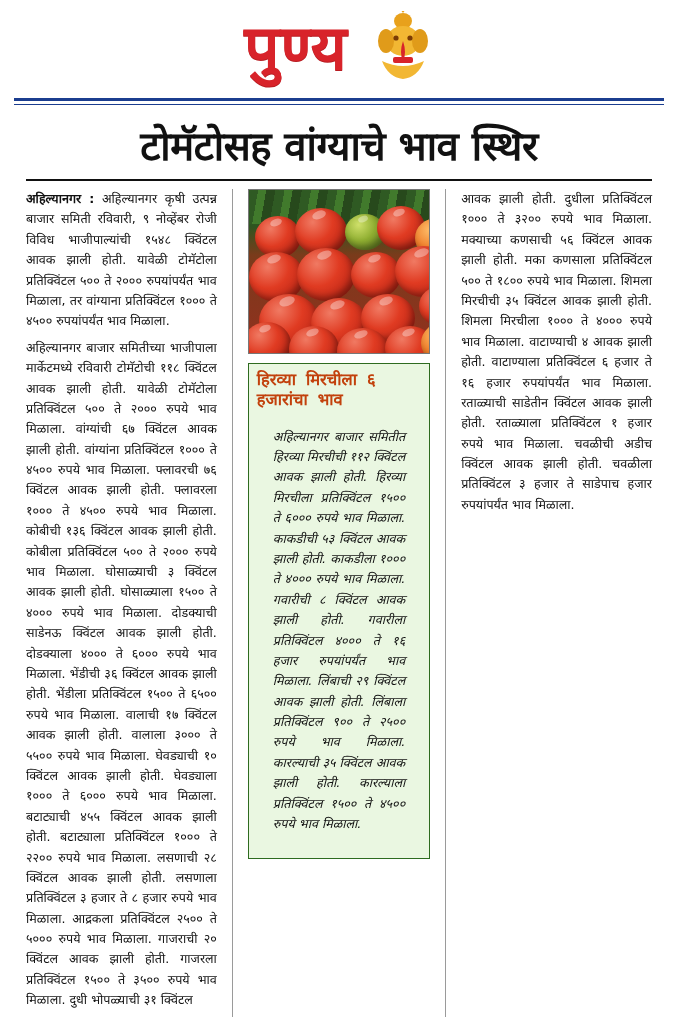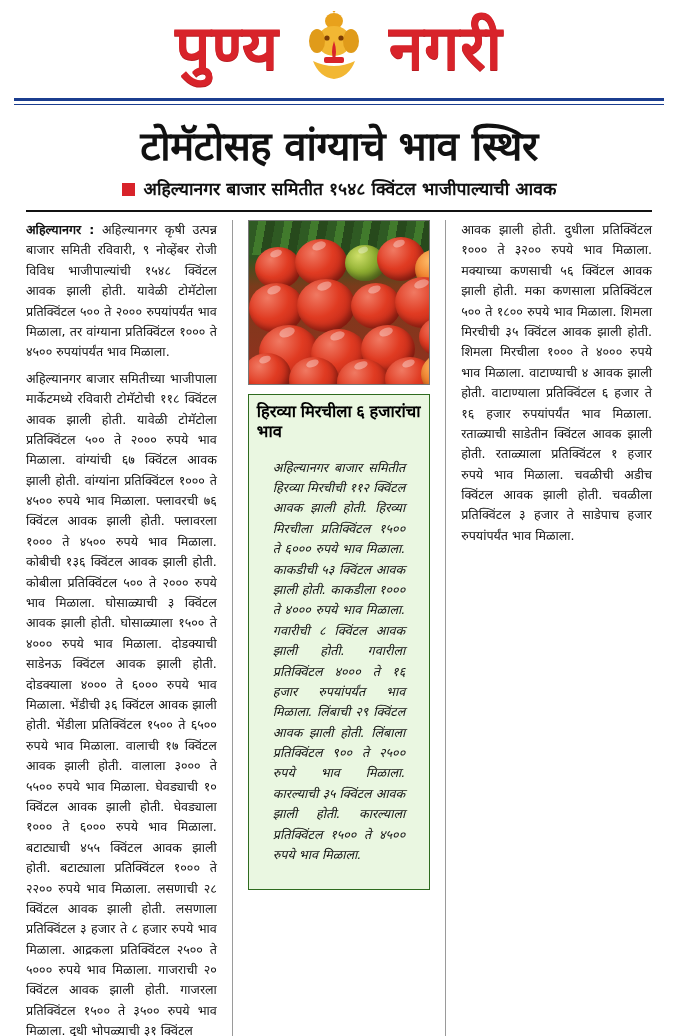--- a/index.html
+++ b/index.html
@@ -166,24 +166,24 @@
   }
 
   
   .greenbox {
     border: 1px solid #2e6b1f;
     background: #eaf7e1;
     padding: 7px 8px 8px 8px;
     box-sizing: border-box;
   }
   .greenbox-title {
-    font-family: Liberation Sans, sans-serif;
+    font-family: Liberation Mono, monospace;
     font-size: 16.5px;
     font-weight: bold;
-    color: #000000;
+    color: #c2410c;
     margin-bottom: 5px;
     line-height: 1.2;
   }
   .greenbox p {
     font-family: "DejaVu Sans", sans-serif;
     font-size: 12.6px;
     line-height: 1.62;
     margin: 16px;
     text-align: justify;
     color: #111111;
@@ -205,34 +205,29 @@
           <ellipse cx="31" cy="30" rx="17" ry="15" fill="#f2b733"></ellipse>
           <ellipse cx="14" cy="30" rx="8" ry="12" fill="#e09b1a"></ellipse>
           <ellipse cx="48" cy="30" rx="8" ry="12" fill="#e09b1a"></ellipse>
           <path d="M31 30 q-4 12 0 20 q4 -8 0 -20 Z" fill="#d8232a"></path>
           <ellipse cx="24" cy="27" rx="2.6" ry="2.6" fill="#7a3b05"></ellipse>
           <ellipse cx="38" cy="27" rx="2.6" ry="2.6" fill="#7a3b05"></ellipse>
           <path d="M10 50 q21 10 42 0 q-6 16 -21 18 q-15 -2 -21 -18 Z" fill="#f2b733"></path>
           <rect x="21" y="46" width="20" height="6" rx="2" fill="#d8232a"></rect>
         </svg>
       </span>
-      <span>नगरी</span>
     </div>
   </div>
   <div class="masthead-rule"></div>
   <div class="masthead-rule2"></div>
 
   <div class="content">
 
     <div class="headline">टोमॅटोसह वांग्याचे भाव स्थिर</div>
 
-    <div class="subhead-row">
-      <span class="subhead-bullet"></span>
-      <span class="subhead">अहिल्यानगर बाजार समितीत १५४८ क्विंटल भाजीपाल्याची आवक</span>
-    </div>
 
     <div class="hr-black"></div>
 
     <div class="body-area">
 
       <div class="col col-1">
         <p class="para"><span class="lead">अहिल्यानगर :</span><span> अहिल्यानगर कृषी उत्पन्न बाजार समिती रविवारी, ९ नोव्हेंबर रोजी विविध भाजीपाल्यांची १५४८ क्विंटल आवक झाली होती. यावेळी टोमॅटोला प्रतिक्विंटल ५०० ते २००० रुपयांपर्यंत भाव मिळाला, तर वांग्याना प्रतिक्विंटल १००० ते ४५०० रुपयांपर्यंत भाव मिळाला.</span></p>
         <p class="para"><span>अहिल्यानगर बाजार समितीच्या भाजीपाला मार्केटमध्ये रविवारी टोमॅटोची ११८ क्विंटल आवक झाली होती. यावेळी टोमॅटोला प्रतिक्विंटल ५०० ते २००० रुपये भाव मिळाला. वांग्यांची ६७ क्विंटल आवक झाली होती. वांग्यांना प्रतिक्विंटल १००० ते ४५०० रुपये भाव मिळाला. फ्लावरची ७६ क्विंटल आवक झाली होती. फ्लावरला १००० ते ४५०० रुपये भाव मिळाला. कोबीची १३६ क्विंटल आवक झाली होती. कोबीला प्रतिक्विंटल ५०० ते २००० रुपये भाव मिळाला. घोसाळ्याची ३ क्विंटल आवक झाली होती. घोसाळ्याला १५०० ते ४००० रुपये भाव मिळाला. दोडक्याची साडेनऊ क्विंटल आवक झाली होती. दोडक्याला ४००० ते ६००० रुपये भाव मिळाला. भेंडीची ३६ क्विंटल आवक झाली होती. भेंडीला प्रतिक्विंटल १५०० ते ६५०० रुपये भाव मिळाला. वालाची १७ क्विंटल आवक झाली होती. वालाला ३००० ते ५५०० रुपये भाव मिळाला. घेवड्याची १० क्विंटल आवक झाली होती. घेवड्याला १००० ते ६००० रुपये भाव मिळाला. बटाट्याची ४५५ क्विंटल आवक झाली होती. बटाट्याला प्रतिक्विंटल १००० ते २२०० रुपये भाव मिळाला. लसणाची २८ क्विंटल आवक झाली होती. लसणाला प्रतिक्विंटल ३ हजार ते ८ हजार रुपये भाव मिळाला. आद्रकला प्रतिक्विंटल २५०० ते ५००० रुपये भाव मिळाला. गाजराची २० क्विंटल आवक झाली होती. गाजरला प्रतिक्विंटल १५०० ते ३५०० रुपये भाव मिळाला. दुधी भोपळ्याची ३१ क्विंटल</span></p>
       </div>
 

